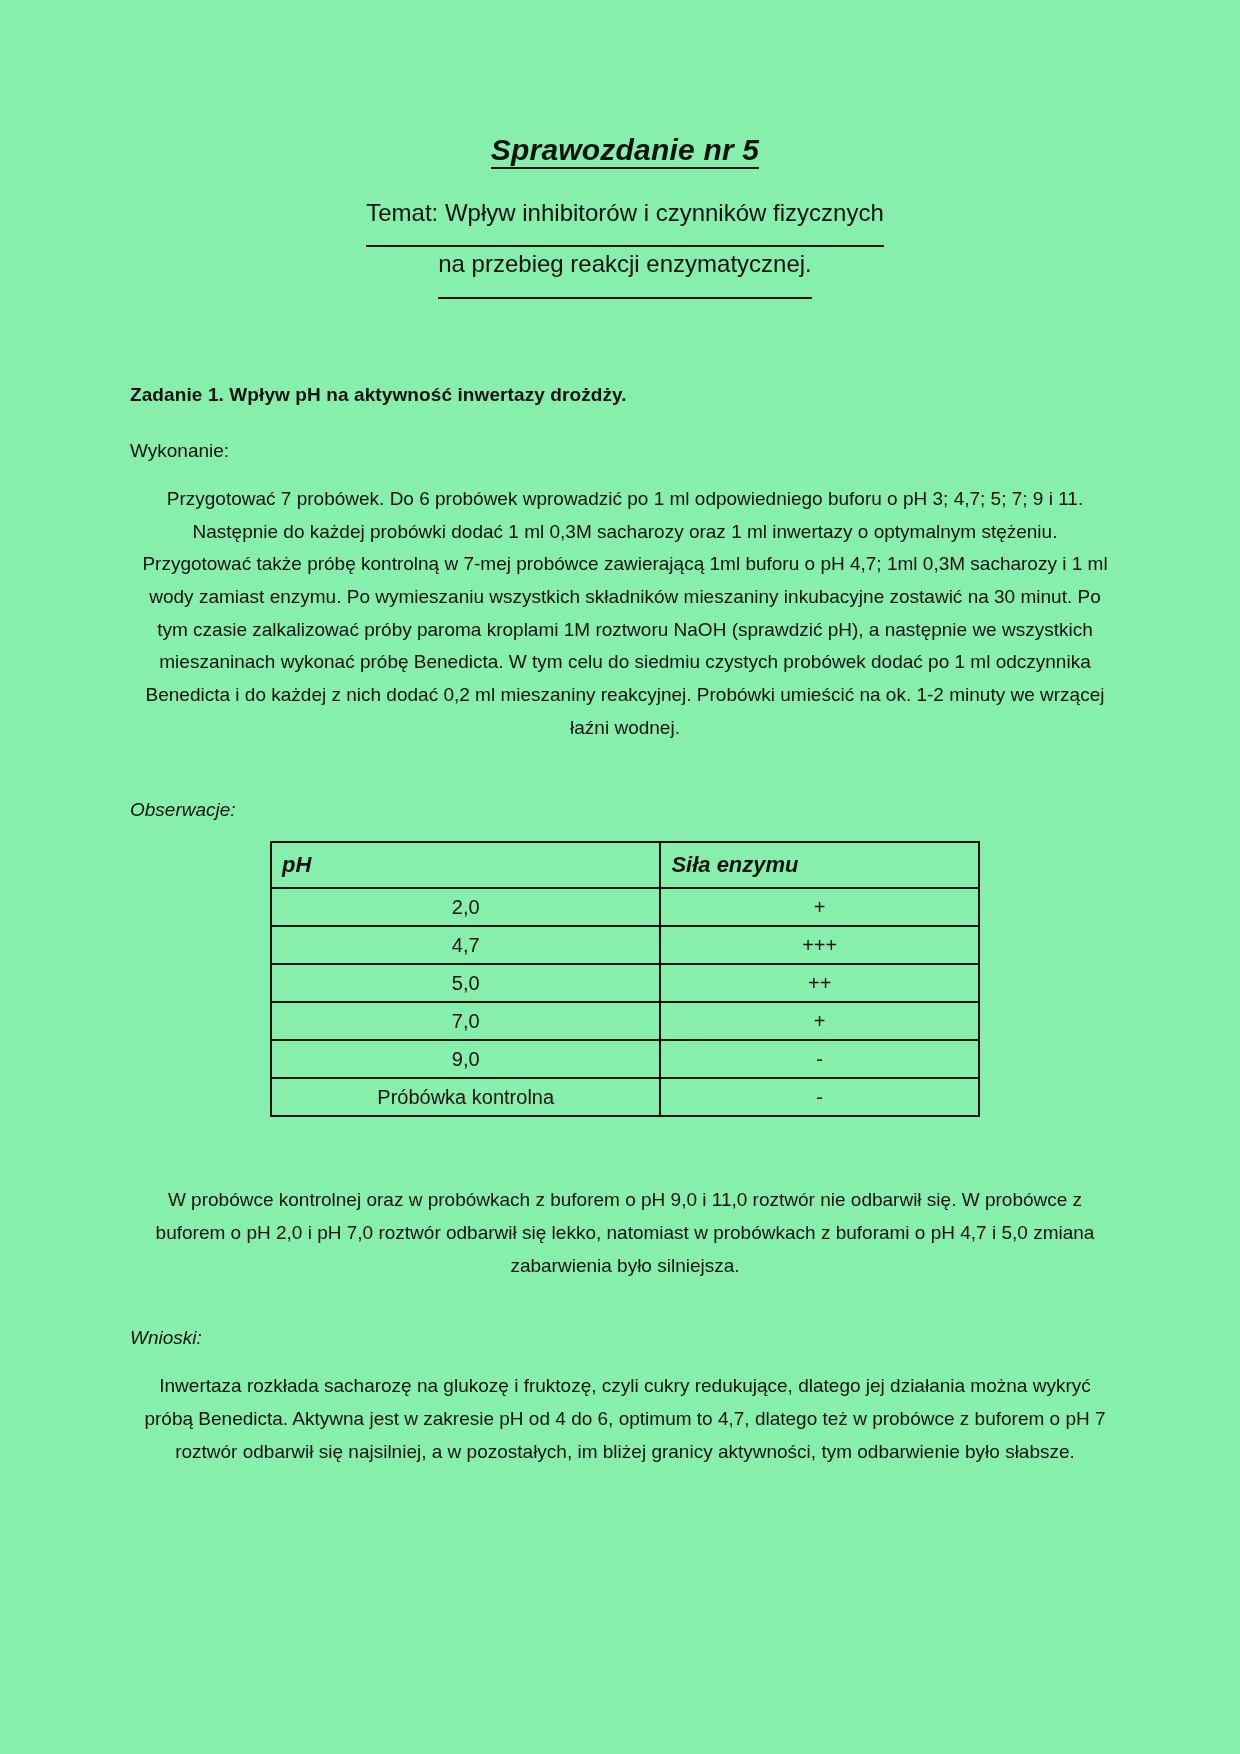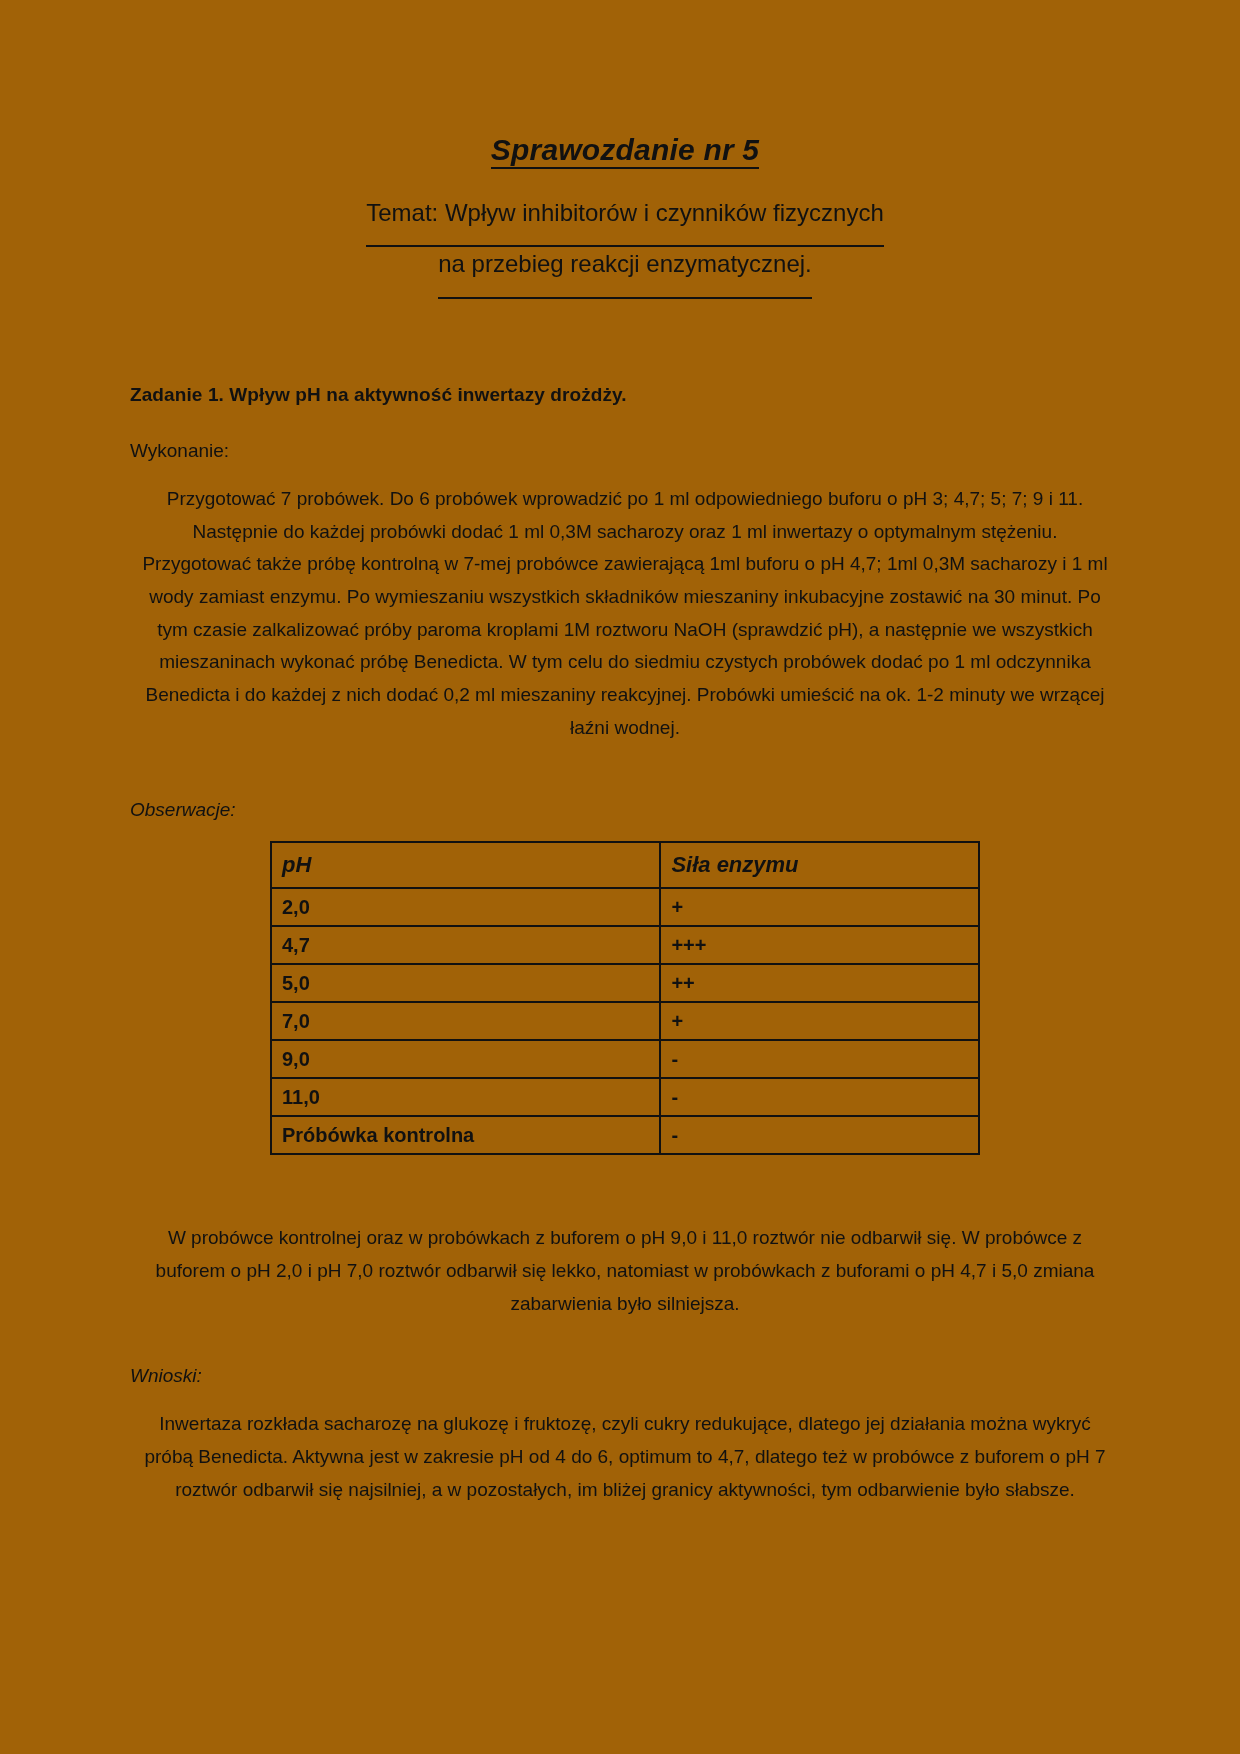--- a/index.html
+++ b/index.html
@@ -14,21 +14,21 @@
     font-family: "Liberation Sans", sans-serif;
     color: #111111;
     position: relative;
     overflow: hidden;
   }
   .page {
     width: 1240px;
     height: 1754px;
     box-sizing: border-box;
     padding: 0;
-    background: #a16207;
+    background: #86efac;
     position: relative;
   }
   .content {
     position: absolute;
     left: 130px;
     top: 0;
     width: 990px;
   }
 
   
@@ -115,21 +115,22 @@
   }
   table.obs-table th {
     font-weight: bold;
     font-style: italic;
     text-align: left;
     font-size: 22px;
     height: 38px;
   }
   table.obs-table td.col-ph,
   table.obs-table td.col-force {
-    font-weight: bold;
+    text-align: center;
+    font-weight: normal;
   }
   table.obs-table col.c1 { width: 55%; }
   table.obs-table col.c2 { width: 45%; }
 </style>
 </head>
 <body>
 
 <div class="page">
   <div class="content">
 
@@ -175,24 +176,20 @@
           </tr>
           <tr>
             <td class="col-ph">7,0</td>
             <td class="col-force">+</td>
           </tr>
           <tr>
             <td class="col-ph">9,0</td>
             <td class="col-force">-</td>
           </tr>
           <tr>
-            <td class="col-ph">11,0</td>
-            <td class="col-force">-</td>
-          </tr>
-          <tr>
             <td class="col-ph">Próbówka kontrolna</td>
             <td class="col-force">-</td>
           </tr>
         </tbody>
       </table>
     </div>
 
     <div class="spacer-lg"></div>
     <p class="body">W probówce kontrolnej oraz w probówkach z buforem o pH  9,0 i 11,0 roztwór nie odbarwił się. W probówce z buforem o pH 2,0 i pH 7,0 roztwór odbarwił się lekko, natomiast w probówkach z buforami o pH 4,7 i 5,0 zmiana zabarwienia było silniejsza.</p>
 

